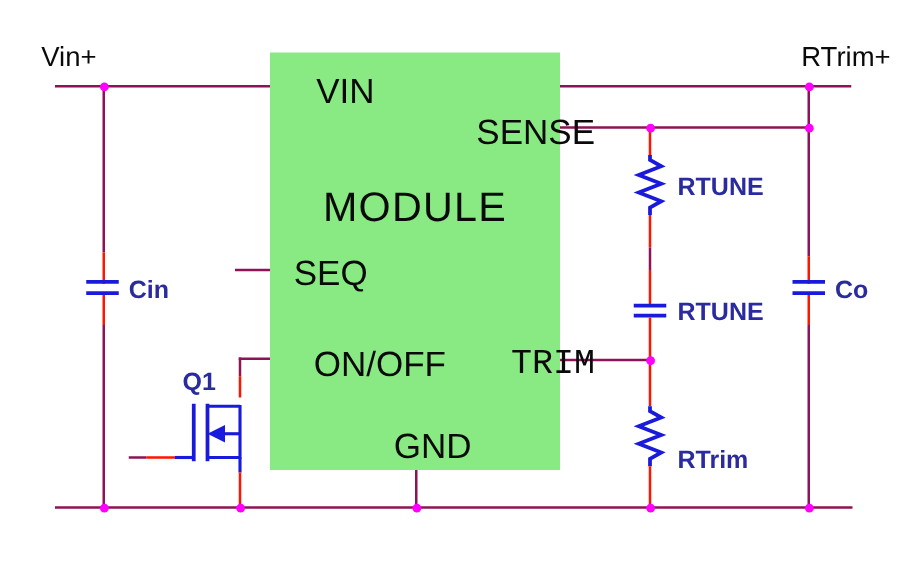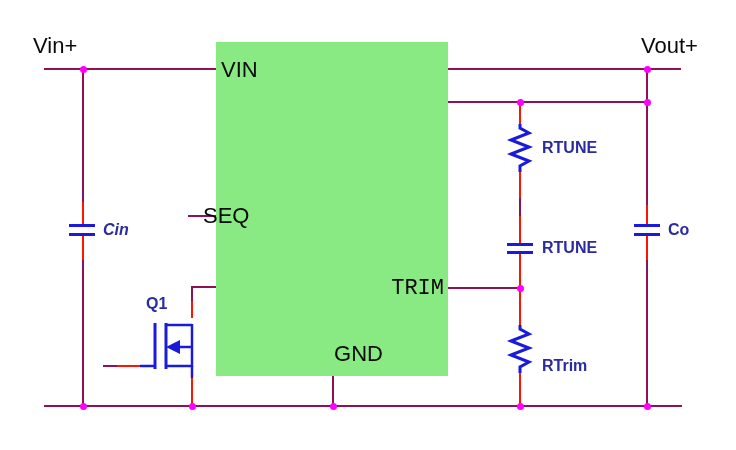--- a/index.html
+++ b/index.html
@@ -4,26 +4,26 @@
 <style>
   html,body{margin:0;padding:0;background:#ffffff;}
   #canvas{position:relative;width:736px;height:450px;background:#ffffff;overflow:hidden;
           font-family:"Liberation Sans", sans-serif;}
   .wire{position:absolute;background:var(--wire);}
   .red{background:var(--lead-red);}
   .plate{position:absolute;background:var(--component);height:3px;width:26px;}
   .dot{position:absolute;width:7px;height:7px;border-radius:50%;background:var(--junction-dot);}
   .lbl{position:absolute;color:var(--label-text);white-space:nowrap;}
   .term{font-size:22px;}
-  .pin{font-size:22px;}
+  .pin{font-size:28px;margin-left:32px;}
   .module-box{position:absolute;left:216px;top:42px;width:232px;height:334px;background:var(--module-fill);}
   .module-title{position:absolute;left:216px;top:147px;width:232px;text-align:center;font-size:33px;letter-spacing:1px;color:var(--label-text);}
   .right-anchor{position:absolute;left:300px;width:144px;text-align:right;}
-  .center-anchor{position:absolute;left:283px;width:100px;text-align:right;}
-  .comp-lbl{position:absolute;color:var(--component-label);font-weight:bold;font-size:16px;white-space:nowrap;}
+  .center-anchor{position:absolute;left:283px;width:100px;text-align:left;}
+  .comp-lbl{position:absolute;color:var(--component-label);font-weight:bold;font-size:20px;white-space:nowrap;}
   svg{position:absolute;overflow:visible;}
   .cstroke{stroke:var(--component);fill:none;}
   .cfill{fill:var(--component);stroke:none;}
 </style>
 </head>
 <body>
 
 <div id="canvas">
 
   <div class="wire" style="left:44px;top:68px;width:172px;height:2px;"></div>
@@ -78,37 +78,40 @@
     <line class="cstroke" stroke-width="2.5" x1="140" y1="366" x2="155" y2="366"></line>
   </svg>
   <div class="wire red" style="left:117px;top:365px;width:23px;height:2px;"></div>
   <div class="wire" style="left:103px;top:365px;width:14px;height:2px;"></div>
   <div class="wire red" style="left:191px;top:378px;width:2px;height:27px;"></div>
 
   <div class="wire" style="left:332px;top:376px;width:2px;height:30px;"></div>
 
   <div class="module-box"></div>
   <div class="lbl pin" style="left:221px;top:57px;">VIN</div>
+  <div class="lbl pin right-anchor" style="top:90px;">SENSE</div>
+  <div class="module-title">MODULE</div>
   <div class="lbl pin" style="left:203px;top:203px;">SEQ</div>
+  <div class="lbl pin" style="left:219px;top:276px;">ON/OFF</div>
   <div class="lbl pin right-anchor" style="top:276px;font-family:Liberation Mono, monospace;">TRIM</div>
   <div class="lbl pin center-anchor" style="top:341px;">GND</div>
 
   <div class="dot" style="left:79.5px;top:65.5px;"></div>
   <div class="dot" style="left:643.5px;top:65.5px;"></div>
   <div class="dot" style="left:516.5px;top:98.5px;"></div>
   <div class="dot" style="left:643.5px;top:98.5px;"></div>
   <div class="dot" style="left:516.5px;top:284.5px;"></div>
   <div class="dot" style="left:79.5px;top:402.5px;"></div>
   <div class="dot" style="left:188.5px;top:402.5px;"></div>
   <div class="dot" style="left:329.5px;top:402.5px;"></div>
   <div class="dot" style="left:516.5px;top:402.5px;"></div>
   <div class="dot" style="left:643.5px;top:402.5px;"></div>
 
   <div class="lbl term" style="left:33px;top:33px;">Vin+</div>
-  <div class="lbl term" style="left:641px;top:33px;">Vout+</div>
-  <div class="comp-lbl" style="left:103px;top:221px;font-style:italic;">Cin</div>
+  <div class="lbl term" style="left:641px;top:33px;">RTrim+</div>
+  <div class="comp-lbl" style="left:103px;top:221px;">Cin</div>
   <div class="comp-lbl" style="left:668px;top:221px;">Co</div>
   <div class="comp-lbl" style="left:146px;top:295px;">Q1</div>
   <div class="comp-lbl" style="left:542px;top:139px;">RTUNE</div>
   <div class="comp-lbl" style="left:542px;top:239px;">RTUNE</div>
   <div class="comp-lbl" style="left:542px;top:357px;">RTrim</div>
 
 </div>
 
 </body></html>

